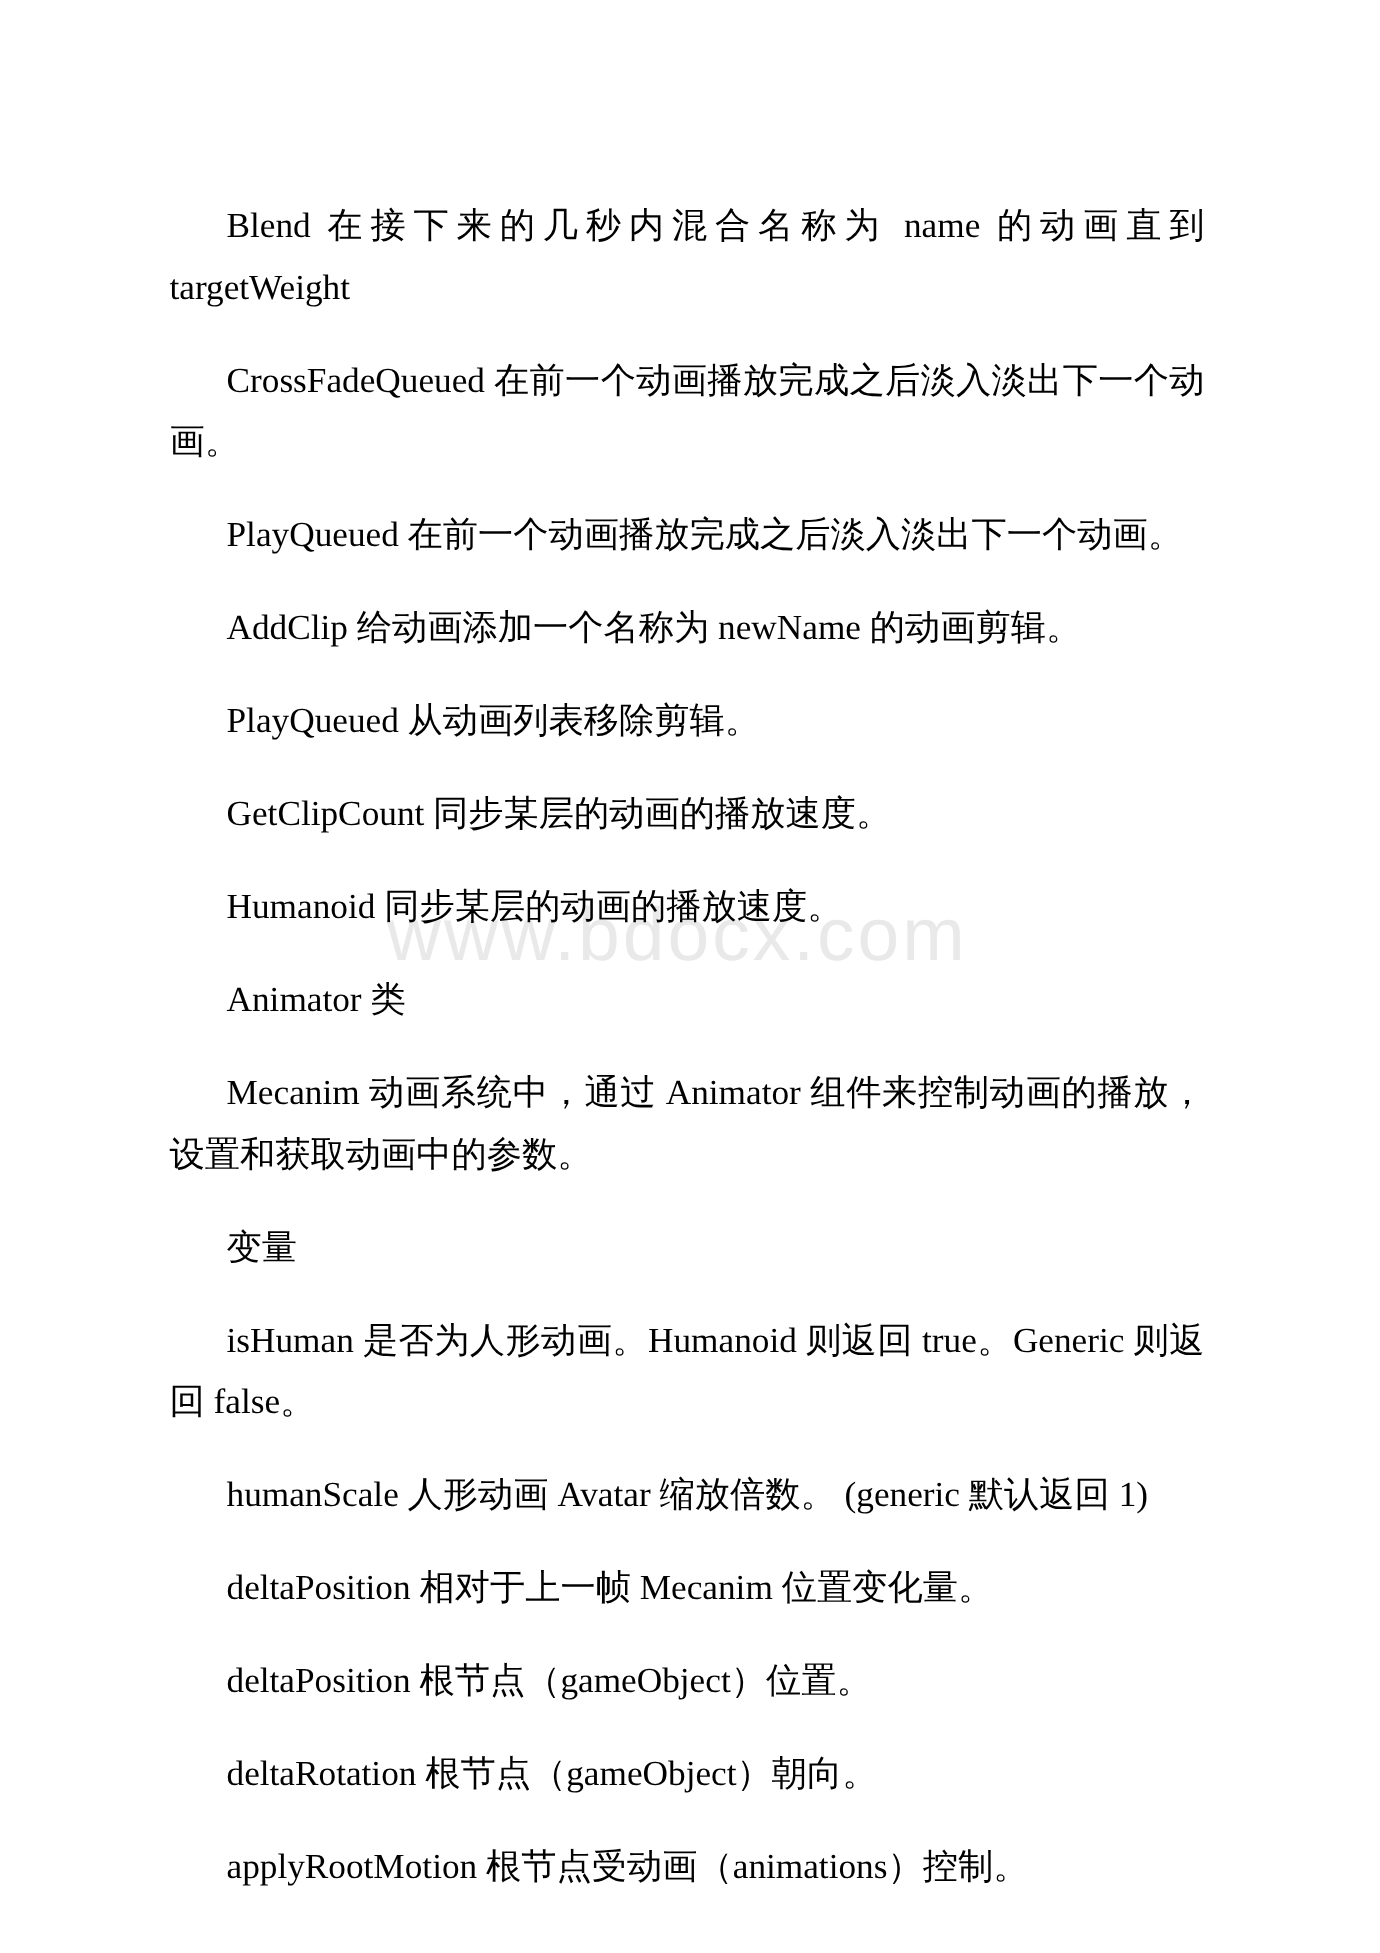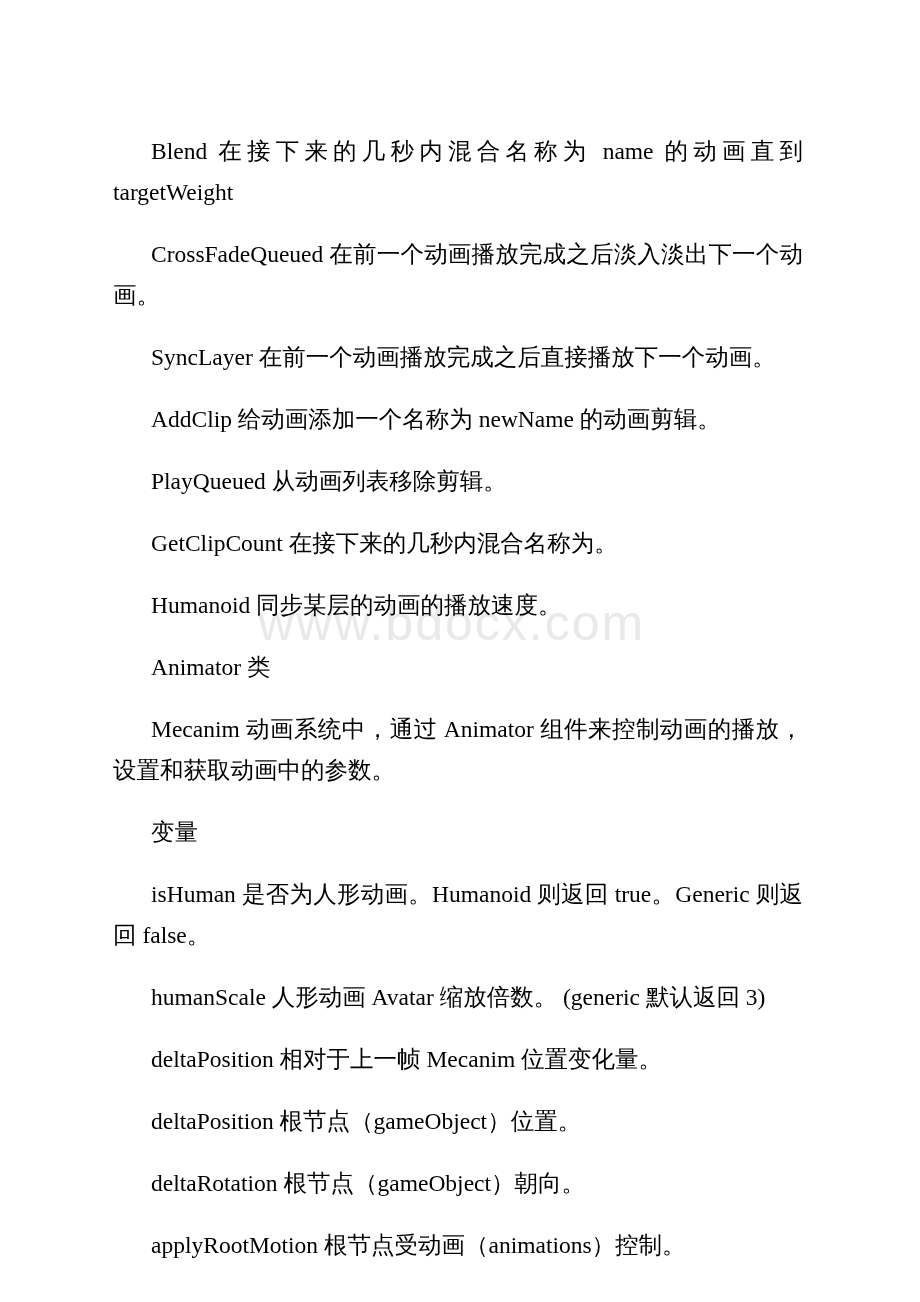--- a/index.html
+++ b/index.html
@@ -59,39 +59,39 @@
 <div id="page">
 
   <div id="watermark">www.bdocx.com</div>
 
   <div id="doc-body">
 
     <p class="para">Blend 在接下来的几秒内混合名称为 name 的动画直到 targetWeight</p>
 
     <p class="para">CrossFadeQueued 在前一个动画播放完成之后淡入淡出下一个动画。</p>
 
-    <p class="para">SyncLayer 在前一个动画播放完成之后直接播放下一个动画。</p>
+    <p class="para">PlayQueued 在前一个动画播放完成之后淡入淡出下一个动画。</p>
 
     <p class="para">AddClip 给动画添加一个名称为 newName 的动画剪辑。</p>
 
     <p class="para">PlayQueued 从动画列表移除剪辑。</p>
 
-    <p class="para">GetClipCount 在接下来的几秒内混合名称为。</p>
+    <p class="para">GetClipCount 同步某层的动画的播放速度。</p>
 
     <p class="para">Humanoid 同步某层的动画的播放速度。</p>
 
     <p class="para">Animator 类</p>
 
     <p class="para">Mecanim 动画系统中，通过 Animator 组件来控制动画的播放，设置和获取动画中的参数。</p>
 
     <p class="para">变量</p>
 
     <p class="para">isHuman 是否为人形动画。Humanoid 则返回 true。Generic 则返回 false。</p>
 
-    <p class="para">humanScale 人形动画 Avatar 缩放倍数。 (generic 默认返回 3)</p>
+    <p class="para">humanScale 人形动画 Avatar 缩放倍数。 (generic 默认返回 1)</p>
 
     <p class="para">deltaPosition 相对于上一帧 Mecanim 位置变化量。</p>
 
 
     <p class="para">deltaPosition 根节点（gameObject）位置。</p>
 
     <p class="para">deltaRotation 根节点（gameObject）朝向。</p>
 
     <p class="para">applyRootMotion 根节点受动画（animations）控制。</p>
 

